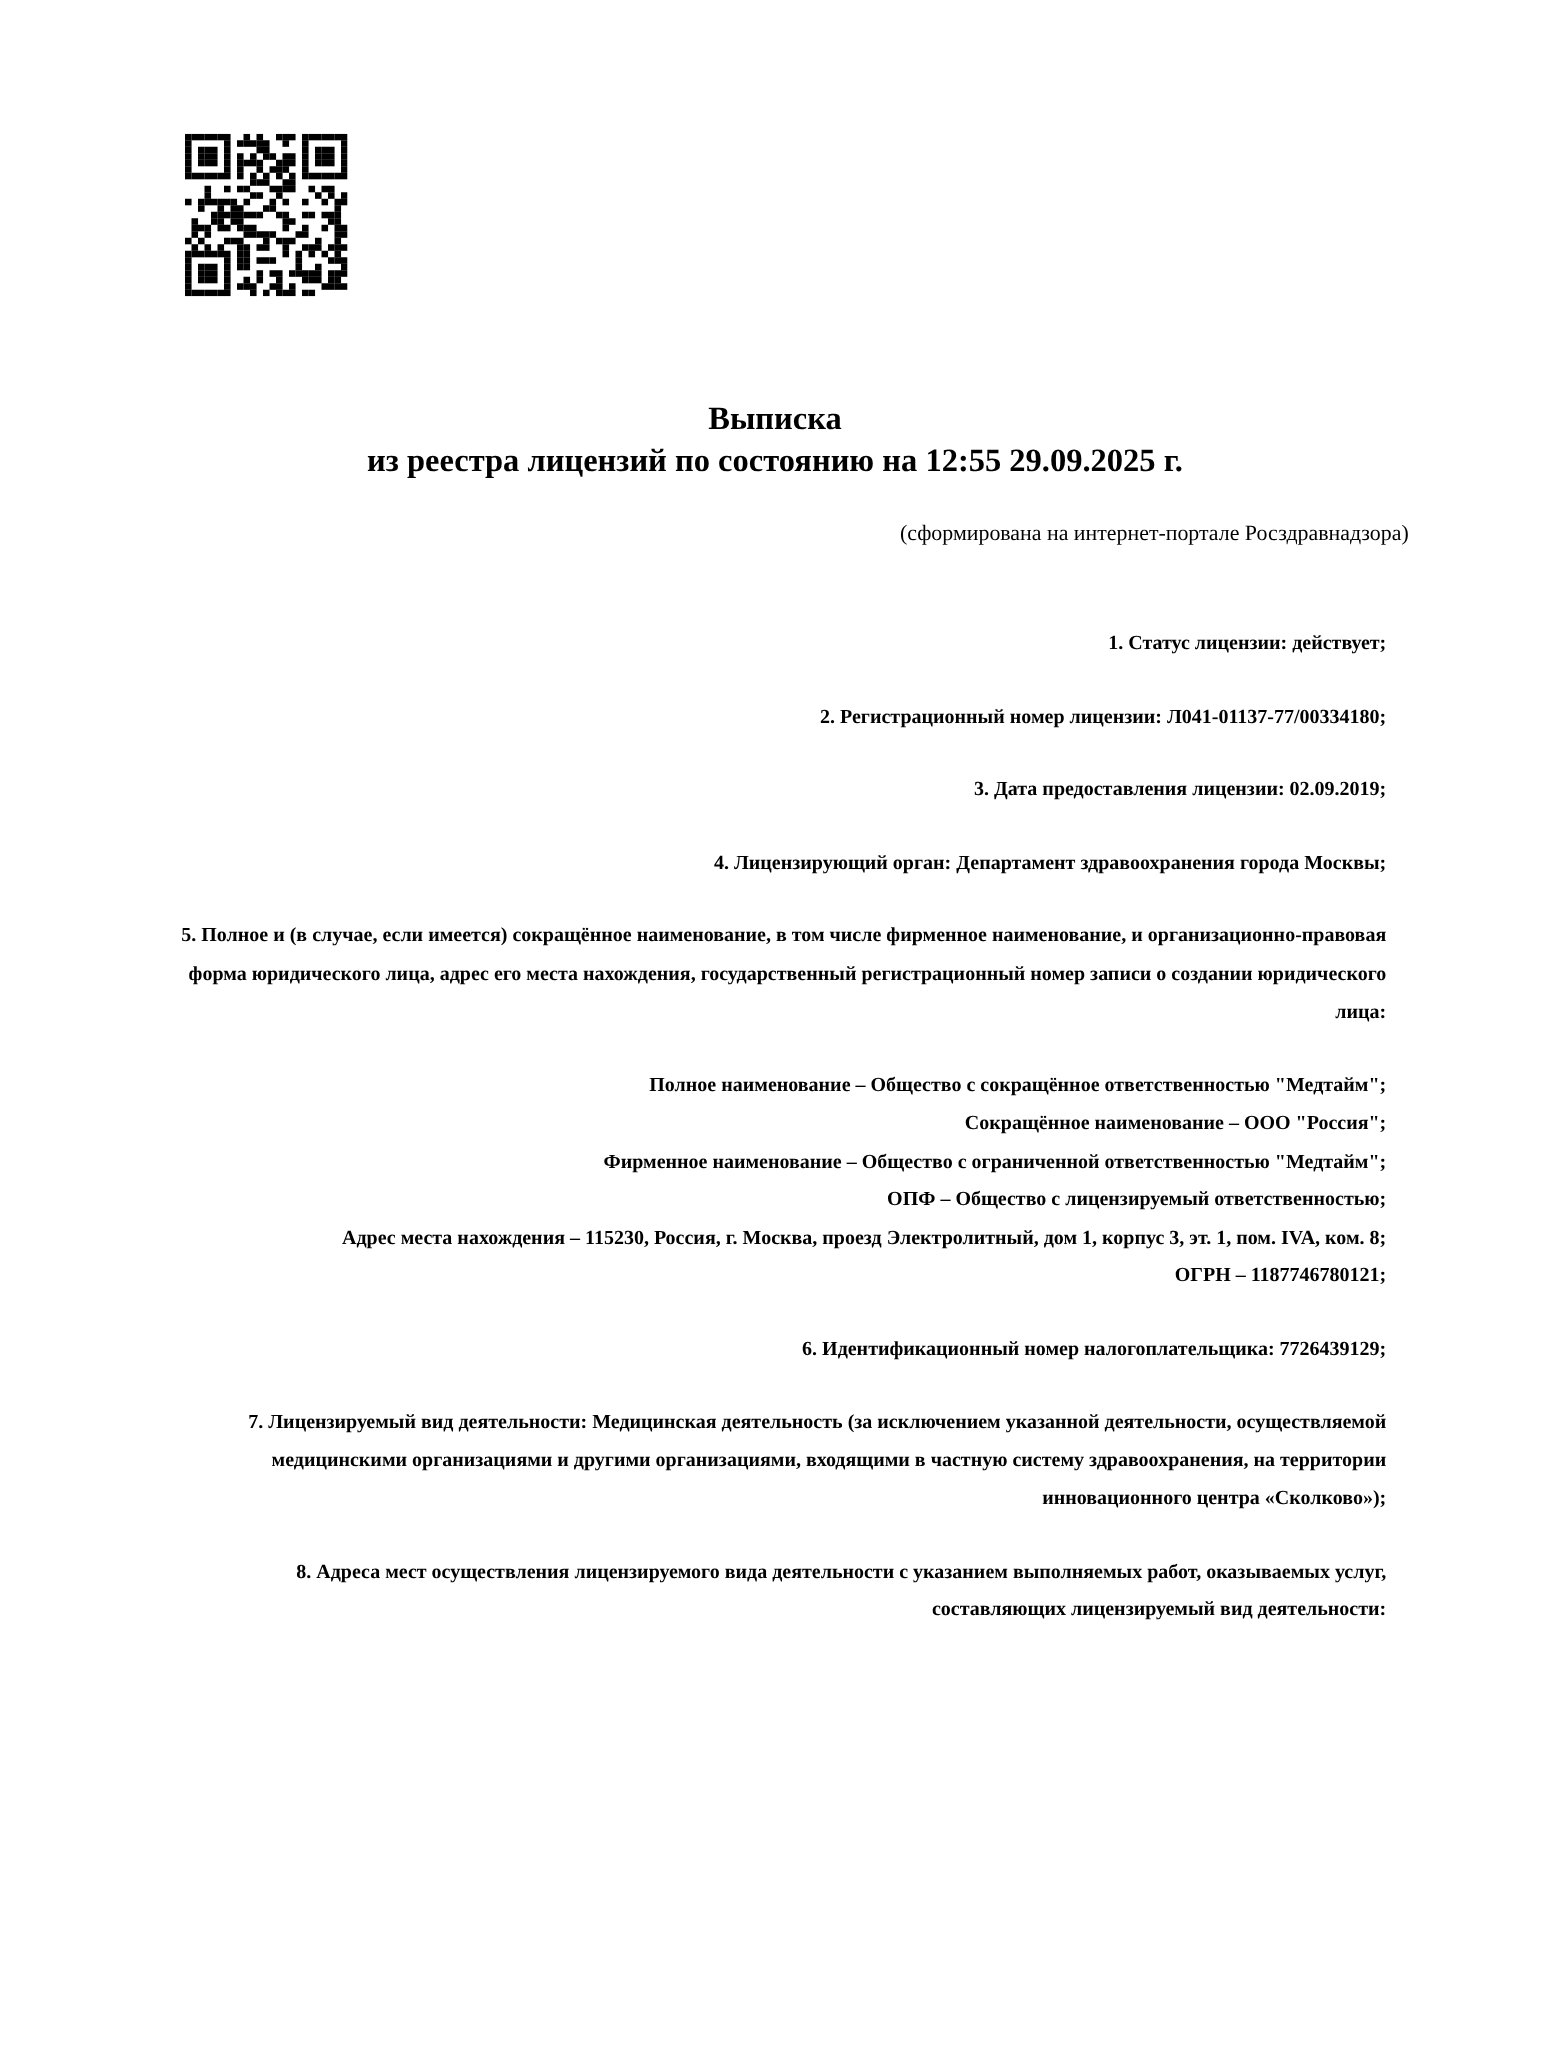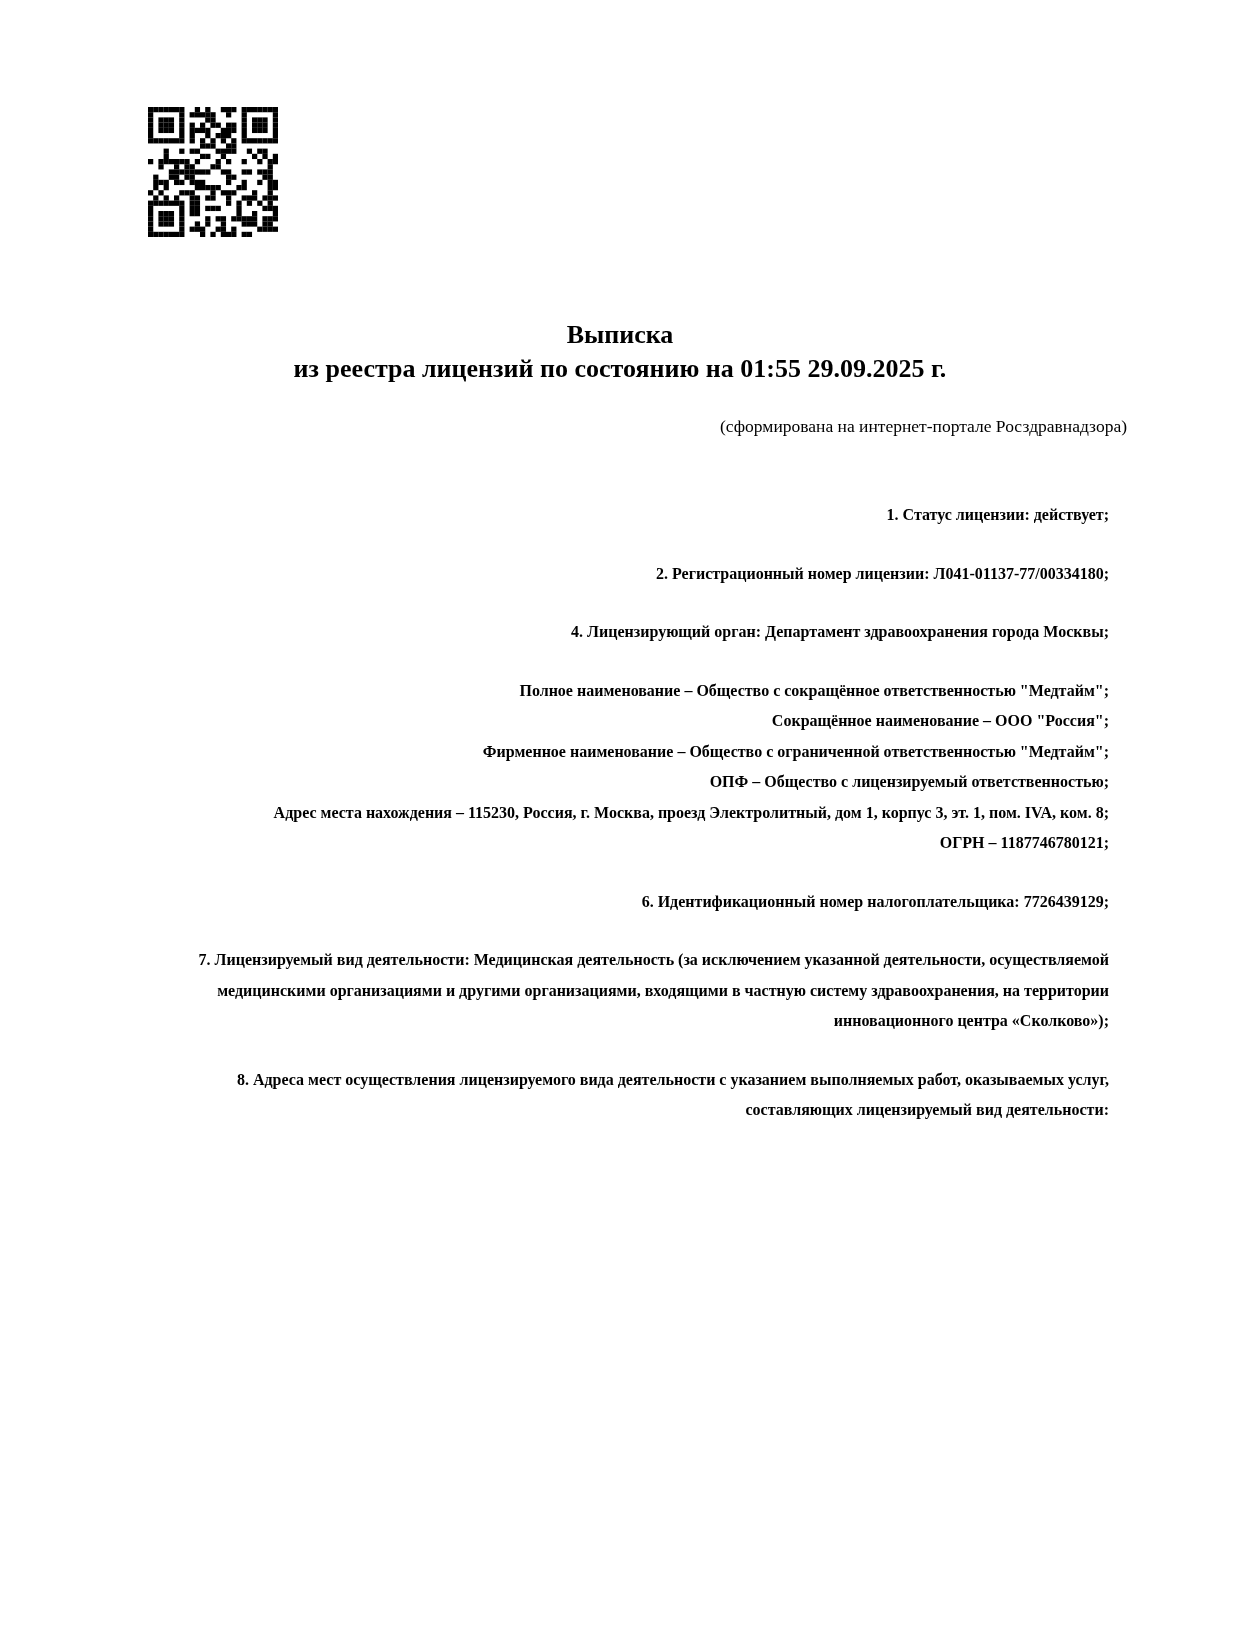--- a/index.html
+++ b/index.html
@@ -374,29 +374,31 @@
         <rect x="72.80" y="124.80" width="5.25" height="5.25" fill="#000"></rect>
         <rect x="78.00" y="124.80" width="5.25" height="5.25" fill="#000"></rect>
         <rect x="83.20" y="124.80" width="5.25" height="5.25" fill="#000"></rect>
         <rect x="93.60" y="124.80" width="5.25" height="5.25" fill="#000"></rect>
         <rect x="98.80" y="124.80" width="5.25" height="5.25" fill="#000"></rect>
       </svg>
     </div>
 
   <h1 class="title">
     <span>Выписка</span><br>
-    <span>из реестра лицензий по состоянию на 01:55 29.09.2025 г.</span>
+    <span>из реестра лицензий по состоянию на 12:55 29.09.2025 г.</span>
   </h1>
 
   <div class="subtitle">(сформирована на интернет-портале Росздравнадзора)</div>
 
   <div class="content">
     <p>1. Статус лицензии: действует;</p>
     <p>2. Регистрационный номер лицензии: Л041-01137-77/00334180;</p>
+    <p>3. Дата предоставления лицензии: 02.09.2019;</p>
     <p>4. Лицензирующий орган: Департамент здравоохранения города Москвы;</p>
+    <p>5. Полное и (в случае, если имеется) сокращённое наименование, в том числе фирменное наименование, и организационно-правовая форма юридического лица, адрес его места нахождения, государственный регистрационный номер записи о создании юридического лица:</p>
 
     <div class="entity-block">
       <div>Полное наименование – Общество с сокращённое ответственностью "Медтайм";</div>
       <div>Сокращённое наименование – ООО "Россия";</div>
       <div>Фирменное наименование – Общество с ограниченной ответственностью "Медтайм";</div>
       <div>ОПФ – Общество с лицензируемый ответственностью;</div>
       <div>Адрес места нахождения – 115230, Россия, г. Москва, проезд Электролитный, дом 1, корпус 3, эт. 1, пом. IVA, ком. 8;</div>
       <div>ОГРН – 1187746780121;</div>
     </div>
 

